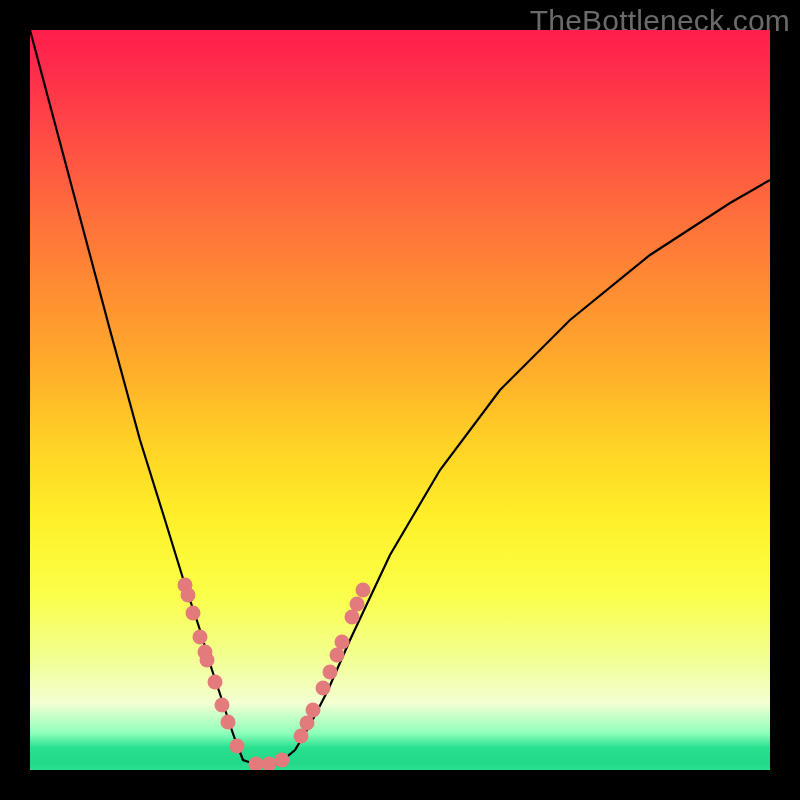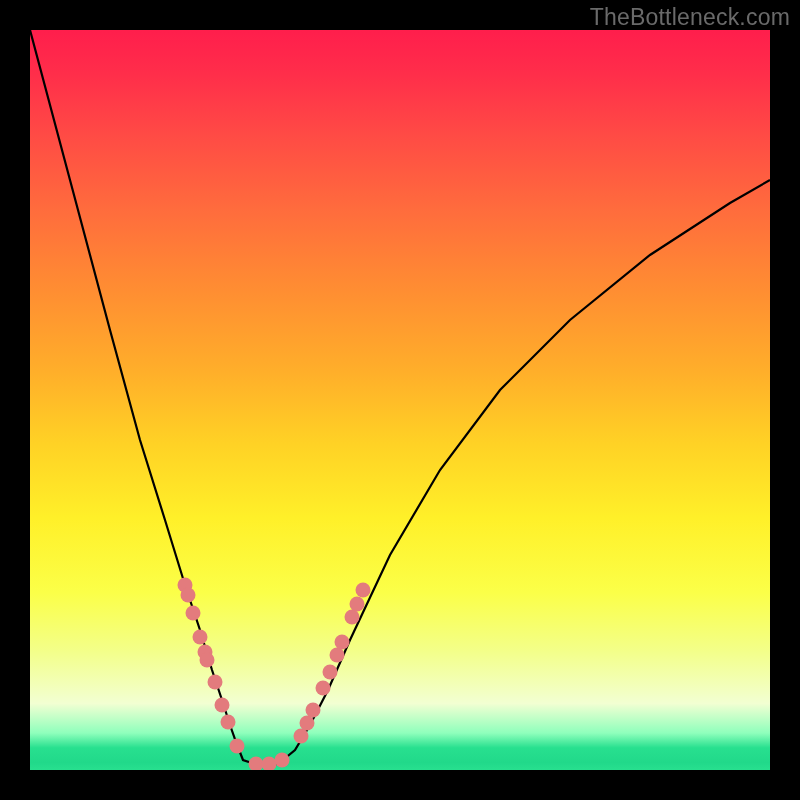--- a/index.html
+++ b/index.html
@@ -55,21 +55,21 @@
   }
   .dot {
     fill: #e37b7d;
     stroke: none;
   }
   .watermark {
     position: absolute;
     top: 4px;
     right: 10px;
     color: #6a6a6a;
-    font-size: 23px;
+    font-size: 30px;
     font-weight: 500;
     letter-spacing: 0.2px;
   }
 </style>
 </head>
 <body>
 
 <div class="outer">
   <div class="watermark">TheBottleneck.com</div>
   <div class="plot">

